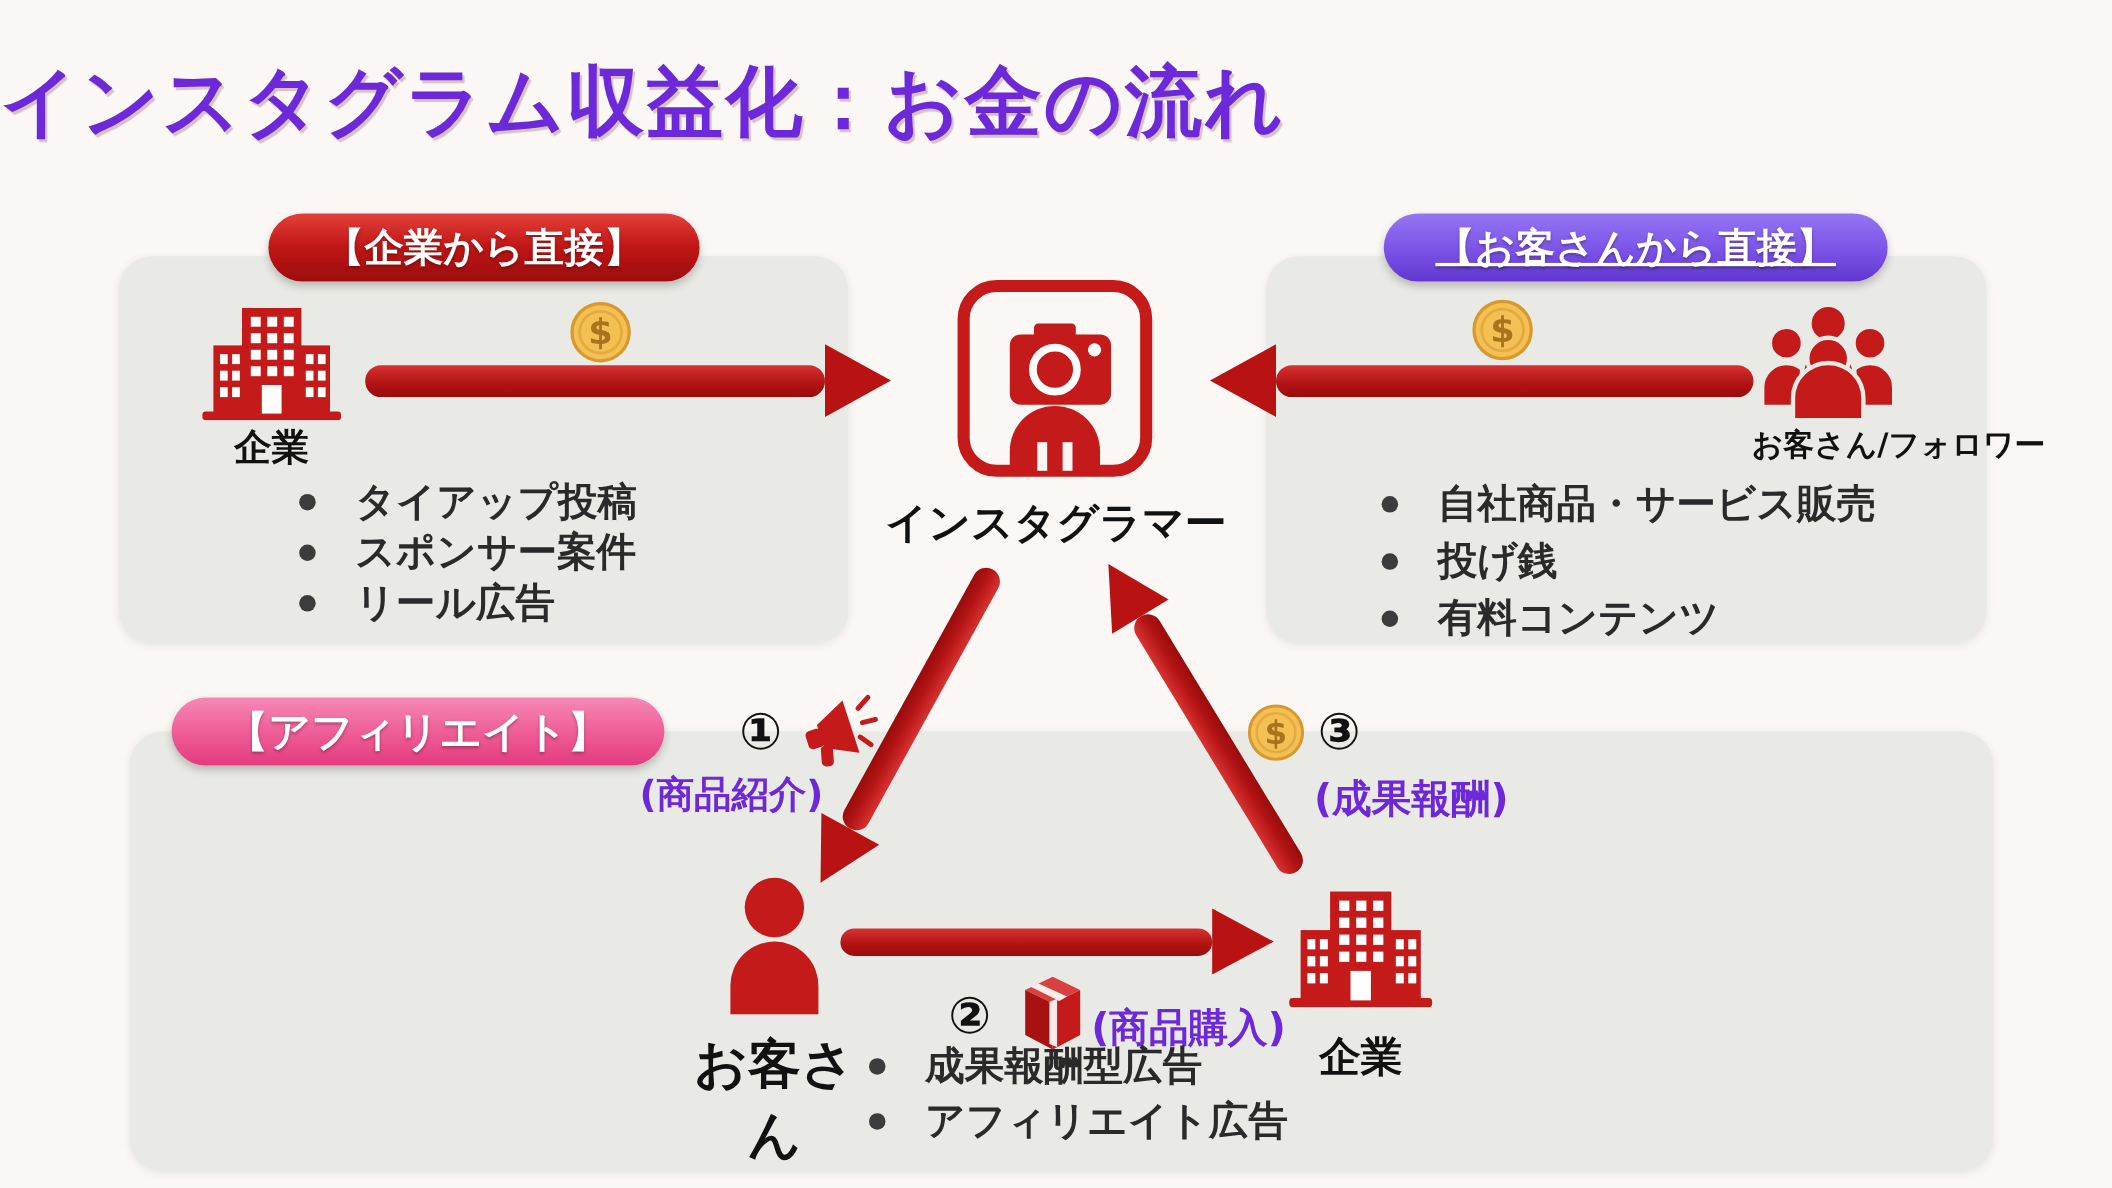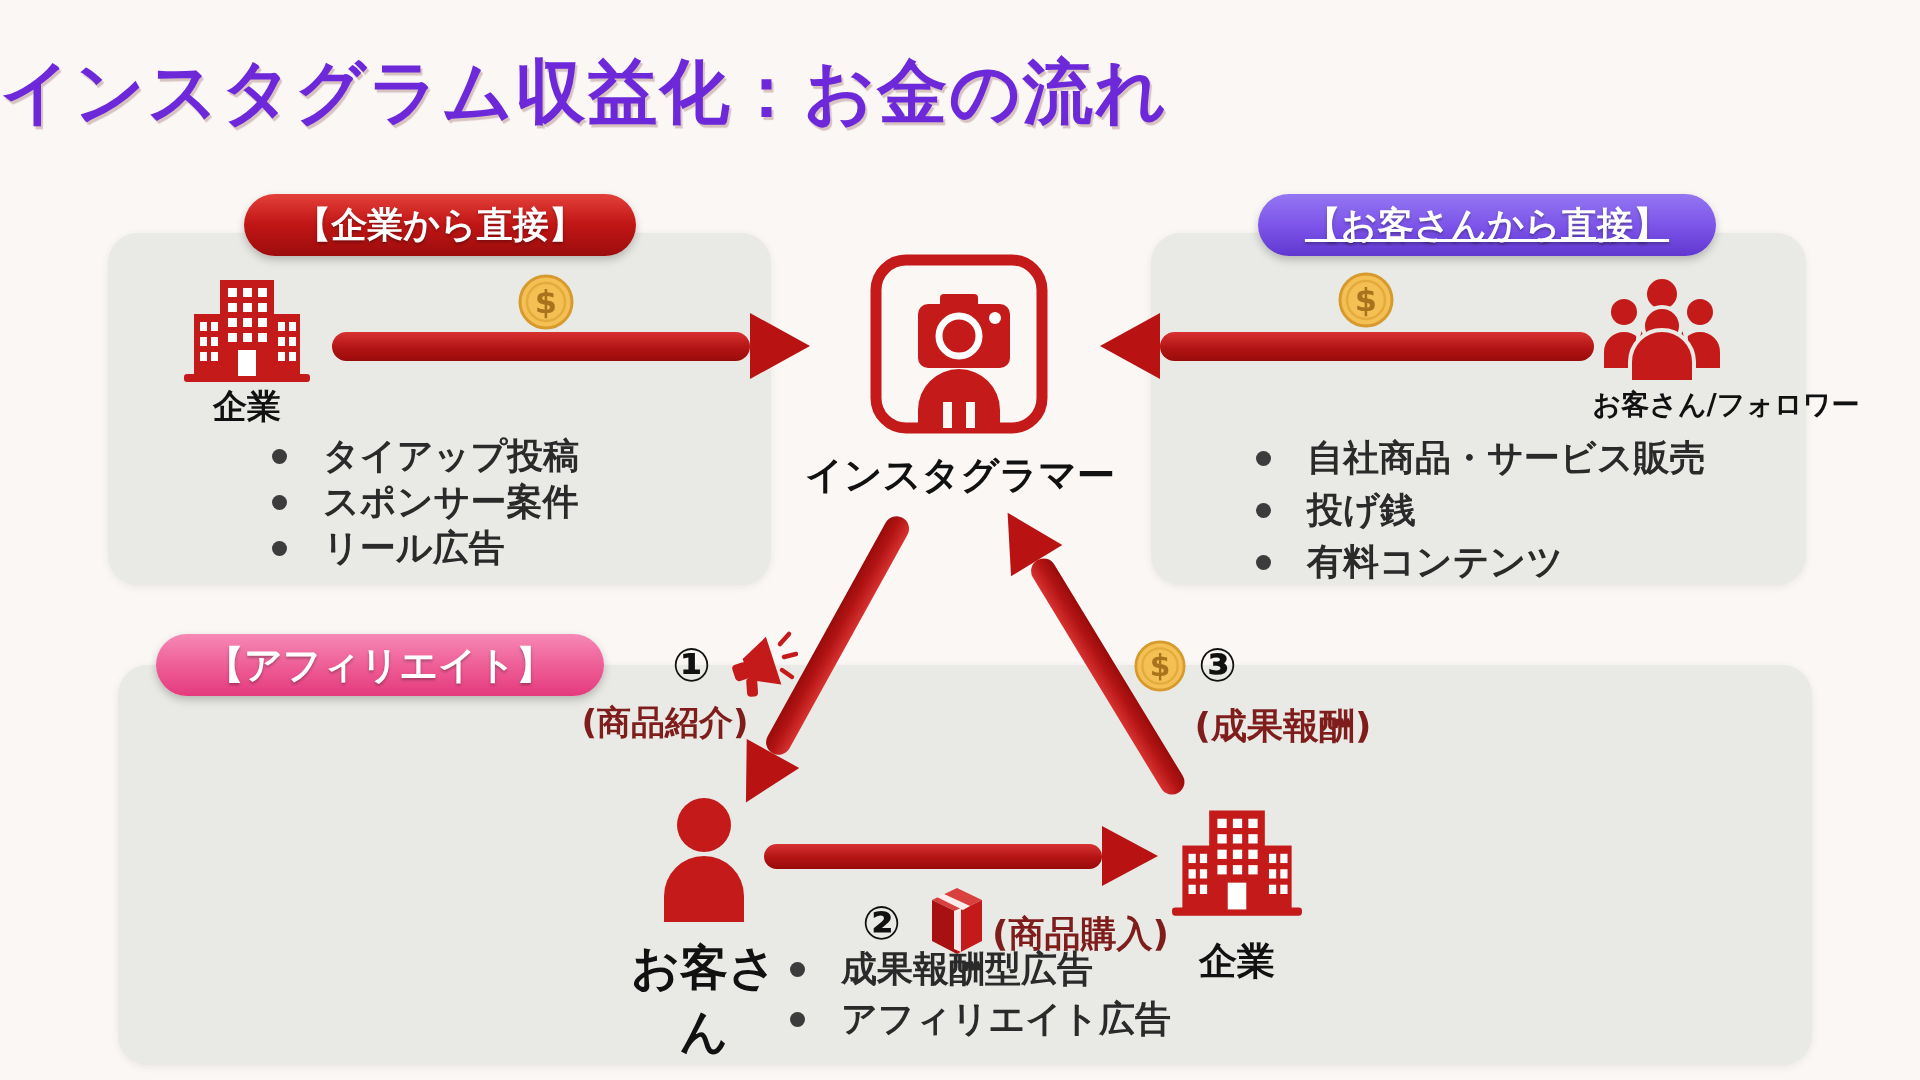--- a/index.html
+++ b/index.html
@@ -50,21 +50,21 @@
   .arrow.rev .head{border-left:none !important;border-right:60px solid #b81212;}
   
   .actor-label{font-weight:800;color:#111;text-align:center;}
   .bullets .bullet{display:flex;align-items:center;gap:36px;}
   .bullets .dot{width:15px;height:15px;border-radius:50%;background:#3c3c3c;flex:0 0 auto;}
   .bullets .btxt{font-weight:700;color:#2a2a2a;}
   #bullets-company .bullet{height:46px;font-size:36px;}
   #bullets-customer .bullet{height:52px;font-size:36px;}
   #bullets-affiliate .bullet{height:50px;font-size:36px;}
   .step-num{font-weight:800;color:#111;font-size:46px;}
-  .step-label{font-weight:800;color:#7f1d1d;font-size:36px;text-align:center;white-space:nowrap;}
+  .step-label{font-weight:800;color:#6d28d9;font-size:36px;text-align:center;white-space:nowrap;}
 </style>
 </head>
 <body>
 
 <div id="title" class="abs">インスタグラム収益化：お金の流れ</div>
 
 <div id="panel-company" class="abs panel"></div>
 <div id="panel-customer" class="abs panel"></div>
 <div id="panel-affiliate" class="abs panel"></div>
 

